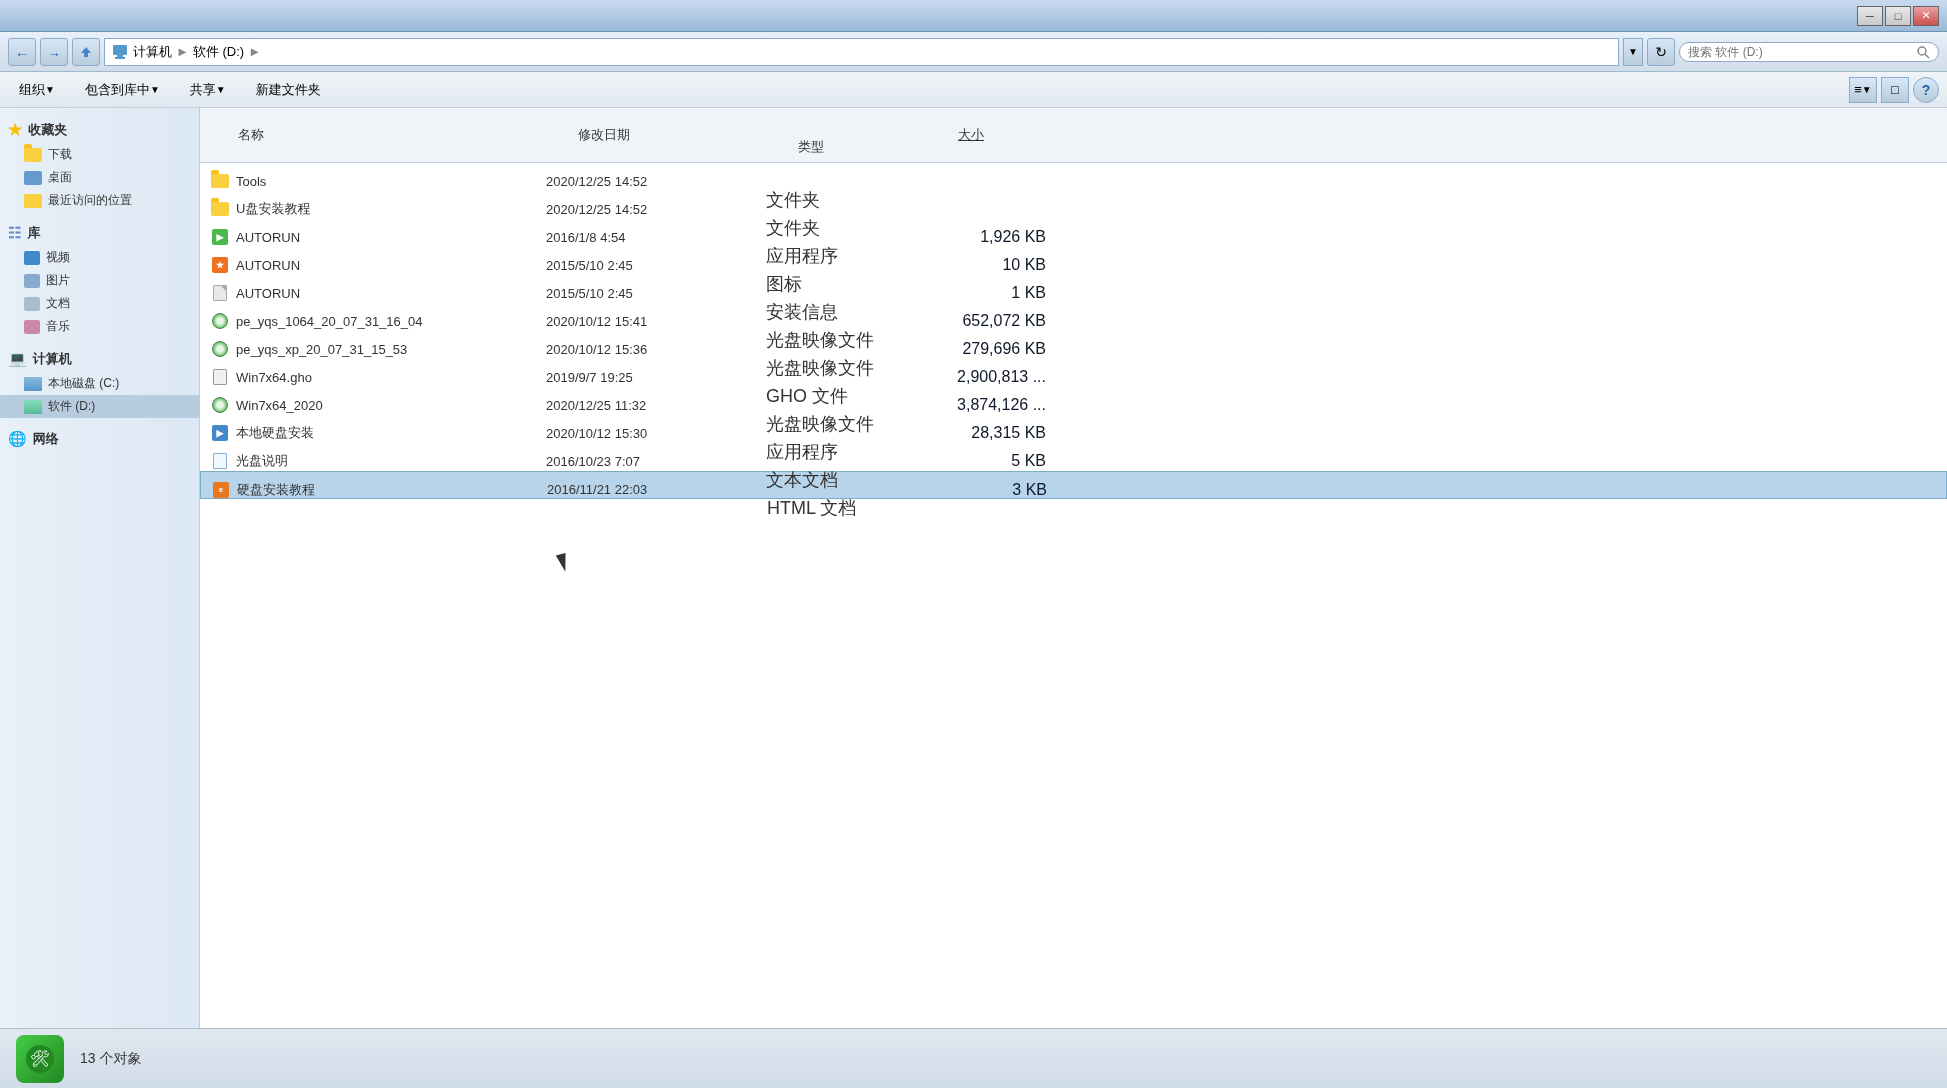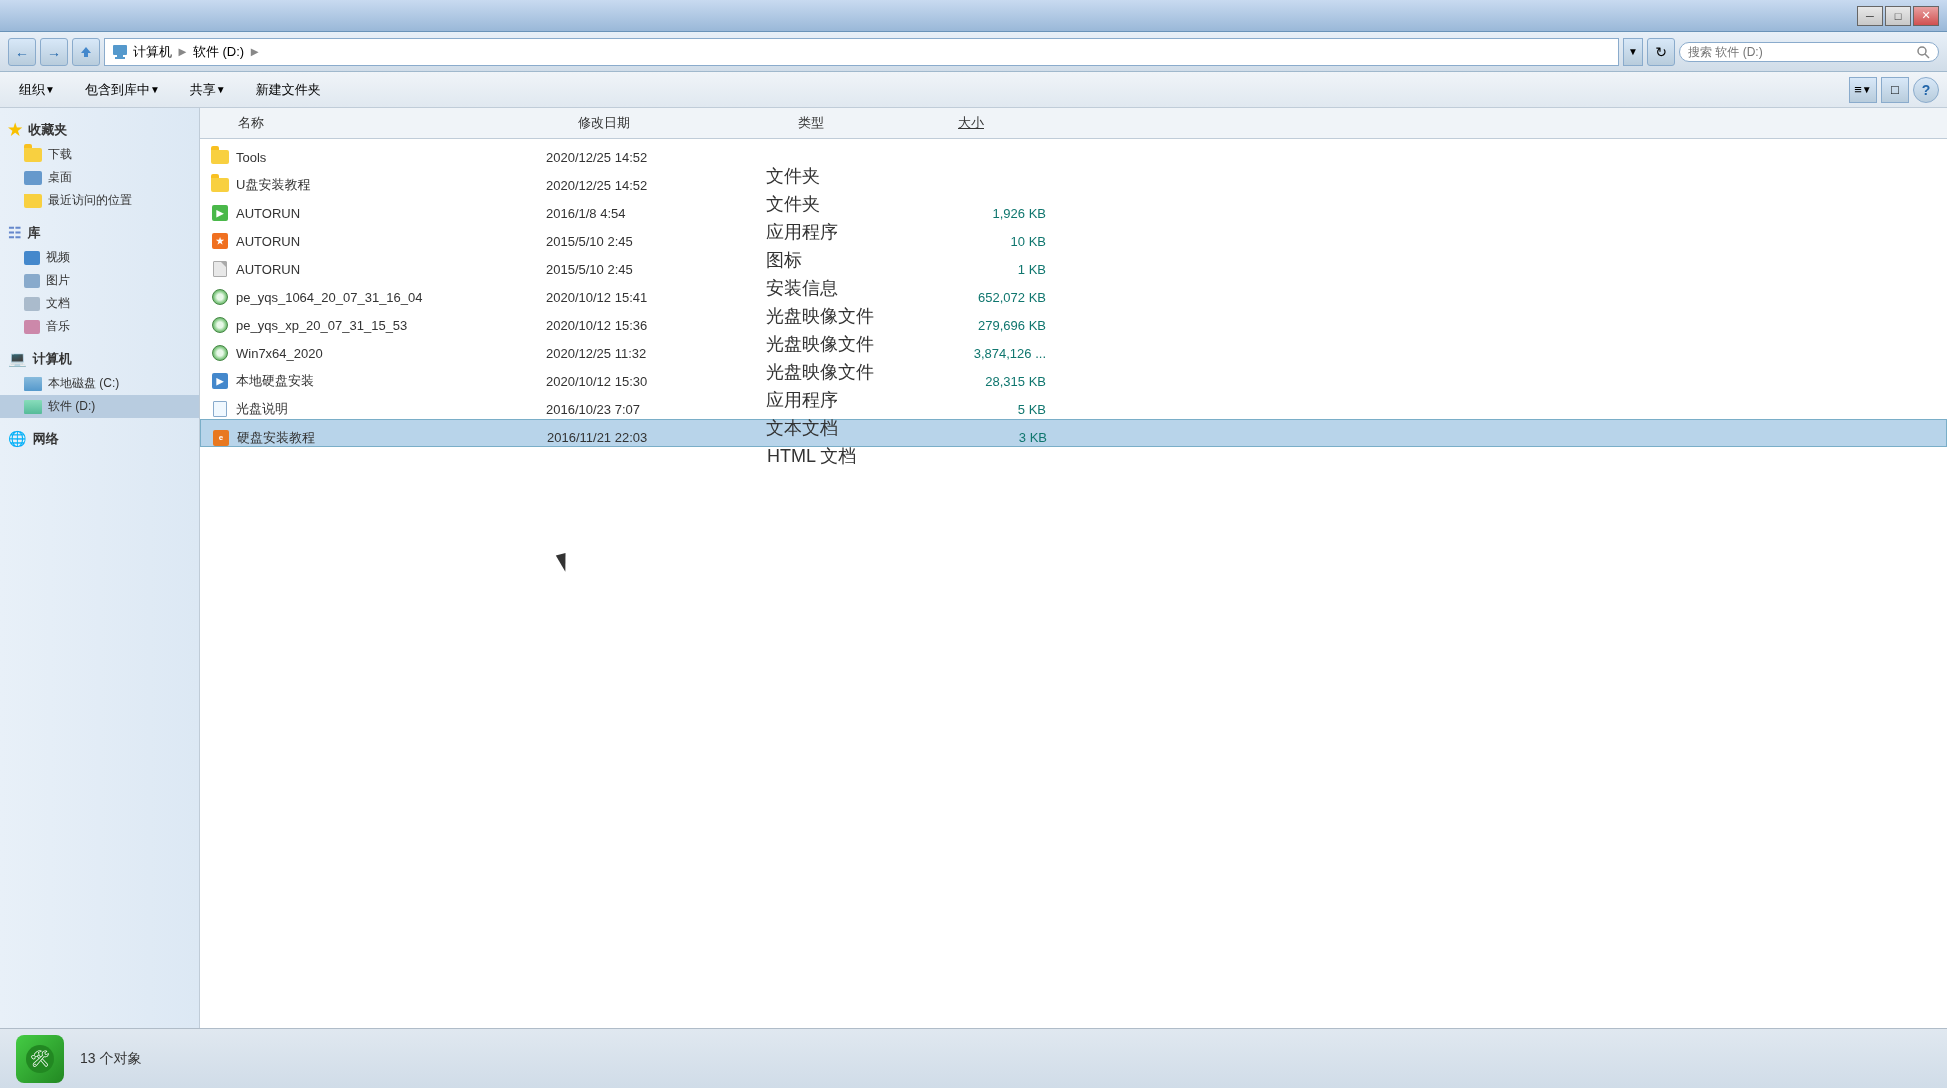--- a/index.html
+++ b/index.html
@@ -237,21 +237,21 @@
     }
     .col-header {
       font-size: 13px;
       color: #333;
       padding: 2px 8px;
       cursor: pointer;
       white-space: nowrap;
     }
     .col-name { width: 340px; }
     .col-date { width: 220px; }
-    .col-type { width: 160px; }
+    .col-type { width: 160px; margin-top: 24px; }
     .col-size { width: 140px; text-decoration: underline; }
 
     
     .file-list {
       flex: 1;
       overflow-y: auto;
       background: #fff;
     }
     .file-row {
       display: flex;
@@ -267,21 +267,21 @@
       height: 16px;
       margin-right: 6px;
       flex-shrink: 0;
       display: flex;
       align-items: center;
       justify-content: center;
     }
     .file-name { width: 310px; font-size: 13px; color: #333; overflow: hidden; text-overflow: ellipsis; white-space: nowrap; }
     .file-date { width: 220px; font-size: 13px; color: #333; }
     .file-type { width: 160px; font-size: 18px; color: #333; margin-top: 37px; }
-    .file-size { width: 140px; font-size: 13px; color: #0f766e; text-align: right; padding-right: 20px; }
+    .file-size { width: 140px; font-size: 16px; color: #0f172a; text-align: right; padding-right: 20px; }
 
     
     .icon-folder {
       width: 18px;
       height: 14px;
       background: #f8d040;
       border-radius: 0 2px 2px 2px;
       position: relative;
     }
     .icon-folder::before {
@@ -623,20 +623,29 @@
     <div class="file-icon">
             <div class="icon-iso"></div>
           </div>
     <div class="file-name">pe_yqs_xp_20_07_31_15_53</div>
     <div class="file-date">2020/10/12 15:36</div>
     <div class="file-type">光盘映像文件</div>
     <div class="file-size">279,696 KB</div>
   </div>
         <div class="file-row">
     <div class="file-icon">
+            <div class="icon-gho"></div>
+          </div>
+    <div class="file-name">Win7x64.gho</div>
+    <div class="file-date">2019/9/7 19:25</div>
+    <div class="file-type">GHO 文件</div>
+    <div class="file-size">2,900,813 ...</div>
+  </div>
+        <div class="file-row">
+    <div class="file-icon">
             <div class="icon-iso"></div>
           </div>
     <div class="file-name">Win7x64_2020</div>
     <div class="file-date">2020/12/25 11:32</div>
     <div class="file-type">光盘映像文件</div>
     <div class="file-size">3,874,126 ...</div>
   </div>
         <div class="file-row">
     <div class="file-icon">
             <div class="icon-exe icon-blue-exe">▶</div>

